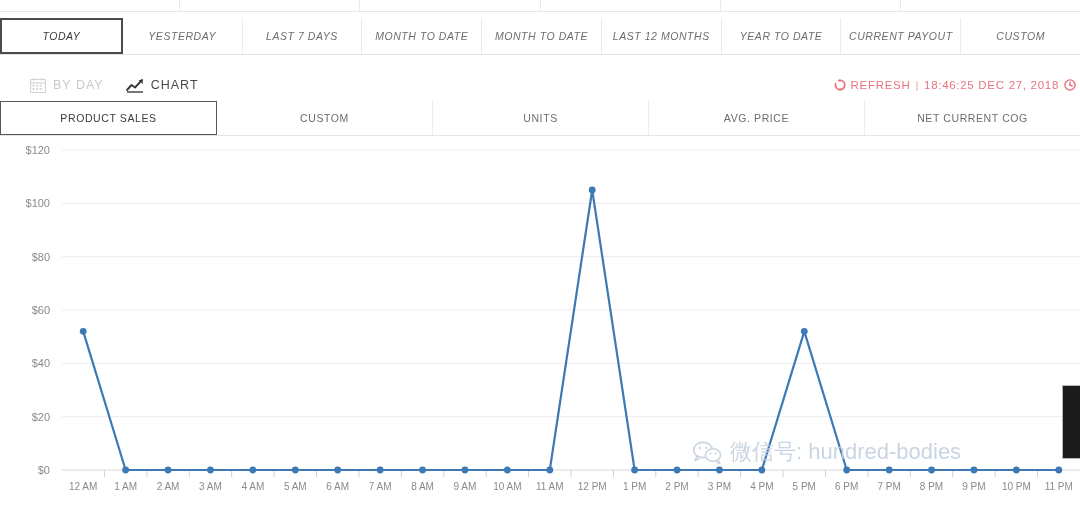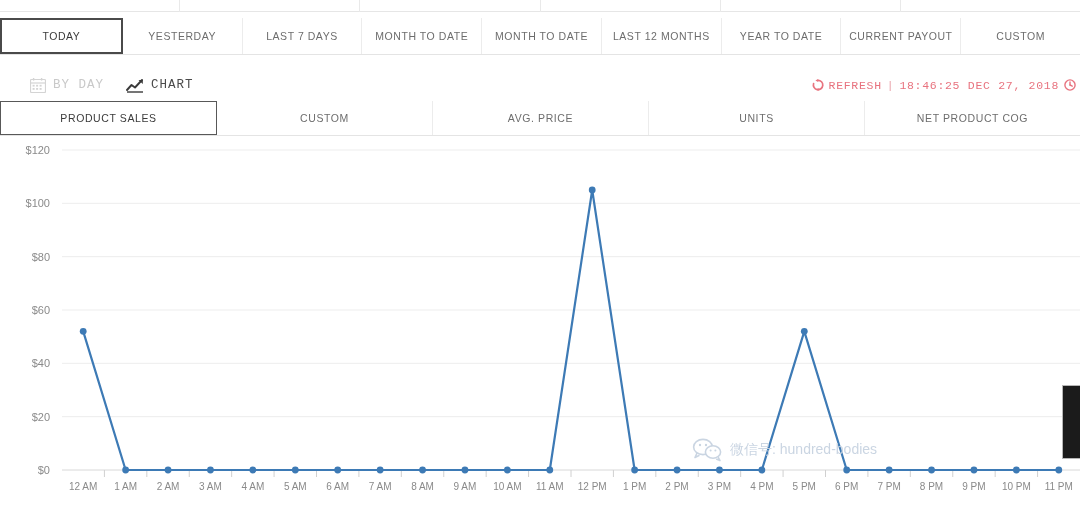--- a/index.html
+++ b/index.html
@@ -29,33 +29,34 @@
     background: #fff;
   }
   .range-tab {
     flex: 1 1 0;
     display: flex; align-items: center; justify-content: center;
     font-size: 10.5px; letter-spacing: .55px; color: #6d6d6d;
     border-right: 1px solid #ececec;
     white-space: nowrap;
     background: #fff;
     padding: 0 2px;
+    font-style: italic;
   }
   .range-tab:last-child { border-right: none; }
   .range-tab.active {
     border: 2px solid #4a4a4a;
     color: #3a3a3a;
     background: #fff;
     z-index: 3;
   }
 
   
   .toolbar {
     position: absolute; top: 70px; left: 0; width: 1080px; height: 30px;
-    display: flex; align-items: center; font-family: Liberation Mono, monospace;
+    display: flex; align-items: center;
   }
   .tool-group { display: flex; align-items: center; margin-left: 30px; }
   .tool-item { display: flex; align-items: center; gap: 7px; margin-right: 22px; }
   .tool-label { font-size: 12.5px; letter-spacing: 1px; }
   .tool-item.inactive .tool-label { color: #c9c9c9; }
   .tool-item.active .tool-label { color: #4a4a4a; }
   .icon-cal { width: 16px; height: 15px; display:block; }
   .icon-chart { width: 18px; height: 15px; display:block; }
 
   .refresh-block {
@@ -97,21 +98,21 @@
   .xtick { font-size: 10px; fill: #8a8a8a; text-anchor: middle; font-family: "Liberation Sans", sans-serif; }
   .gridline { stroke: #ededed; stroke-width: 1; }
   .axisline { stroke: #d8d8d8; stroke-width: 1; }
   .tickmark { stroke: #d0d0d0; stroke-width: 1; }
   .series-line { fill: none; stroke-width: 2.2; stroke-linejoin: round; stroke-linecap: round; }
 
   
   .watermark {
     position: absolute; left: 692px; top: 437px;
     display: flex; align-items: center; gap: 8px;
-    font-size: 14px; color: #c6d2e0; opacity: .92;
+    font-size: 22px; color: #c6d2e0; opacity: .92;
     pointer-events: none; white-space: nowrap;
     font-family: "Liberation Sans", sans-serif;
   }
   .wechat-logo { width: 30px; height: 25px; display:block; }
 
   
   .tooltip-clip {
     position: absolute; right: 0; top: 385px;
     width: 18px; height: 74px;
     background: #1b1b1b;
@@ -219,27 +220,27 @@
   </div>
 
   <div class="metric-tabs">
     <div class="metric-tab active">
         <span>PRODUCT SALES</span>
       </div>
     <div class="metric-tab">
         <span>CUSTOM</span>
       </div>
     <div class="metric-tab">
+        <span>UNITS</span>
+      </div>
+    <div class="metric-tab">
         <span>AVG. PRICE</span>
       </div>
     <div class="metric-tab">
-        <span>UNITS</span>
-      </div>
-    <div class="metric-tab">
-        <span>NET PRODUCT COG</span>
+        <span>NET CURRENT COG</span>
       </div>
   </div>
 
   <div class="chart-wrap">
     <svg class="chart-svg" viewBox="0 0 1080 375" id="chart-svg">
       <g id="grid-group">
           <line x1="62" x2="1080" y1="334" y2="334" class="axisline"></line>
           <line x1="62" x2="1080" y1="280.6666666666667" y2="280.6666666666667" class="gridline"></line>
           <line x1="62" x2="1080" y1="227.33333333333334" y2="227.33333333333334" class="gridline"></line>
           <line x1="62" x2="1080" y1="174" y2="174" class="gridline"></line>

